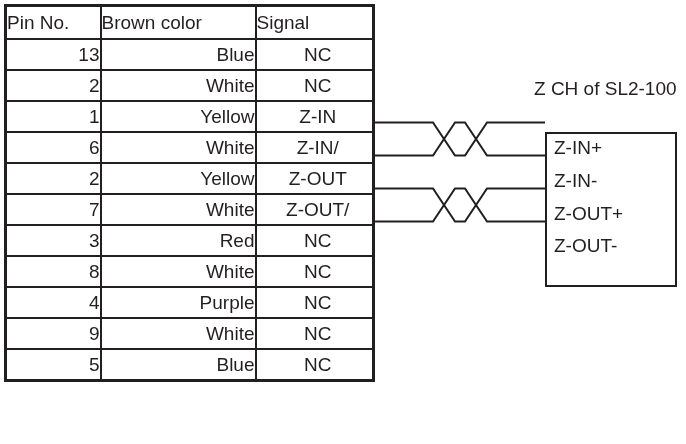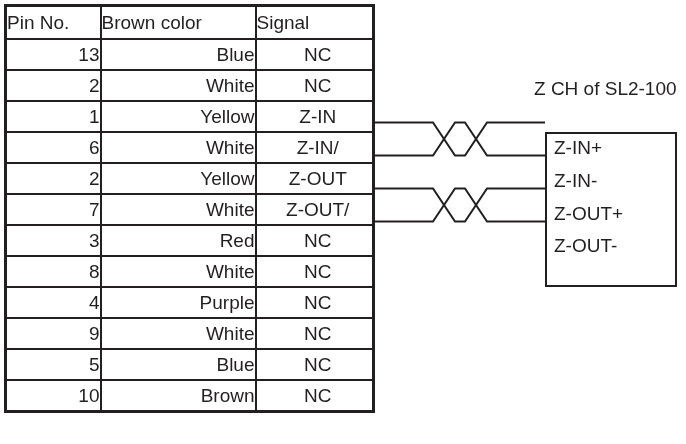--- a/index.html
+++ b/index.html
@@ -170,25 +170,20 @@
       <td class="cell-color">White</td>
       <td class="cell-signal">NC</td>
     </tr>
 
     <tr>
       <td class="cell-pin">5</td>
       <td class="cell-color">Blue</td>
       <td class="cell-signal">NC</td>
     </tr>
 
-    <tr>
-      <td class="cell-pin">10</td>
-      <td class="cell-color">Brown</td>
-      <td class="cell-signal">NC</td>
-    </tr>
   </tbody>
   </table>
 
   <svg class="wires" viewBox="0 0 686 444" aria-hidden="true">
     <g>
       <path class="wire" d="M374,122.5 H433 L455,155.5 H465 L487,122.5 H545"></path>
       <path class="wire" d="M374,155.5 H433 L455,122.5 H465 L487,155.5 H545"></path>
     </g>
     <g>
       <path class="wire" d="M374,188.5 H433 L455,221.5 H465 L487,188.5 H545"></path>

